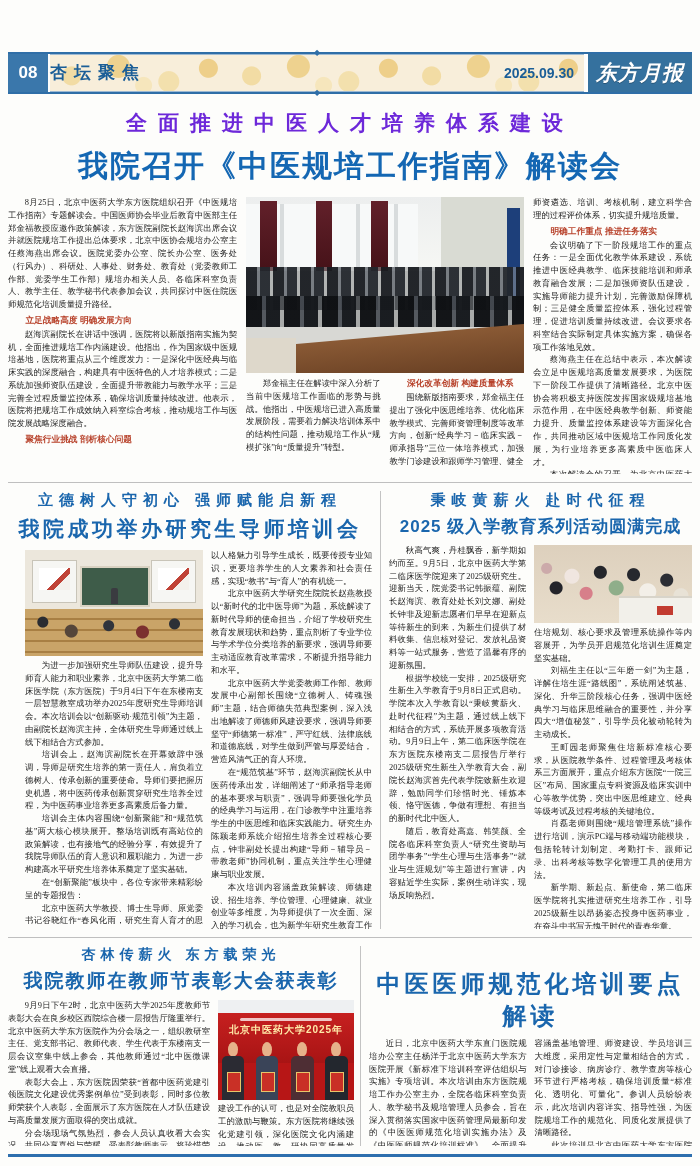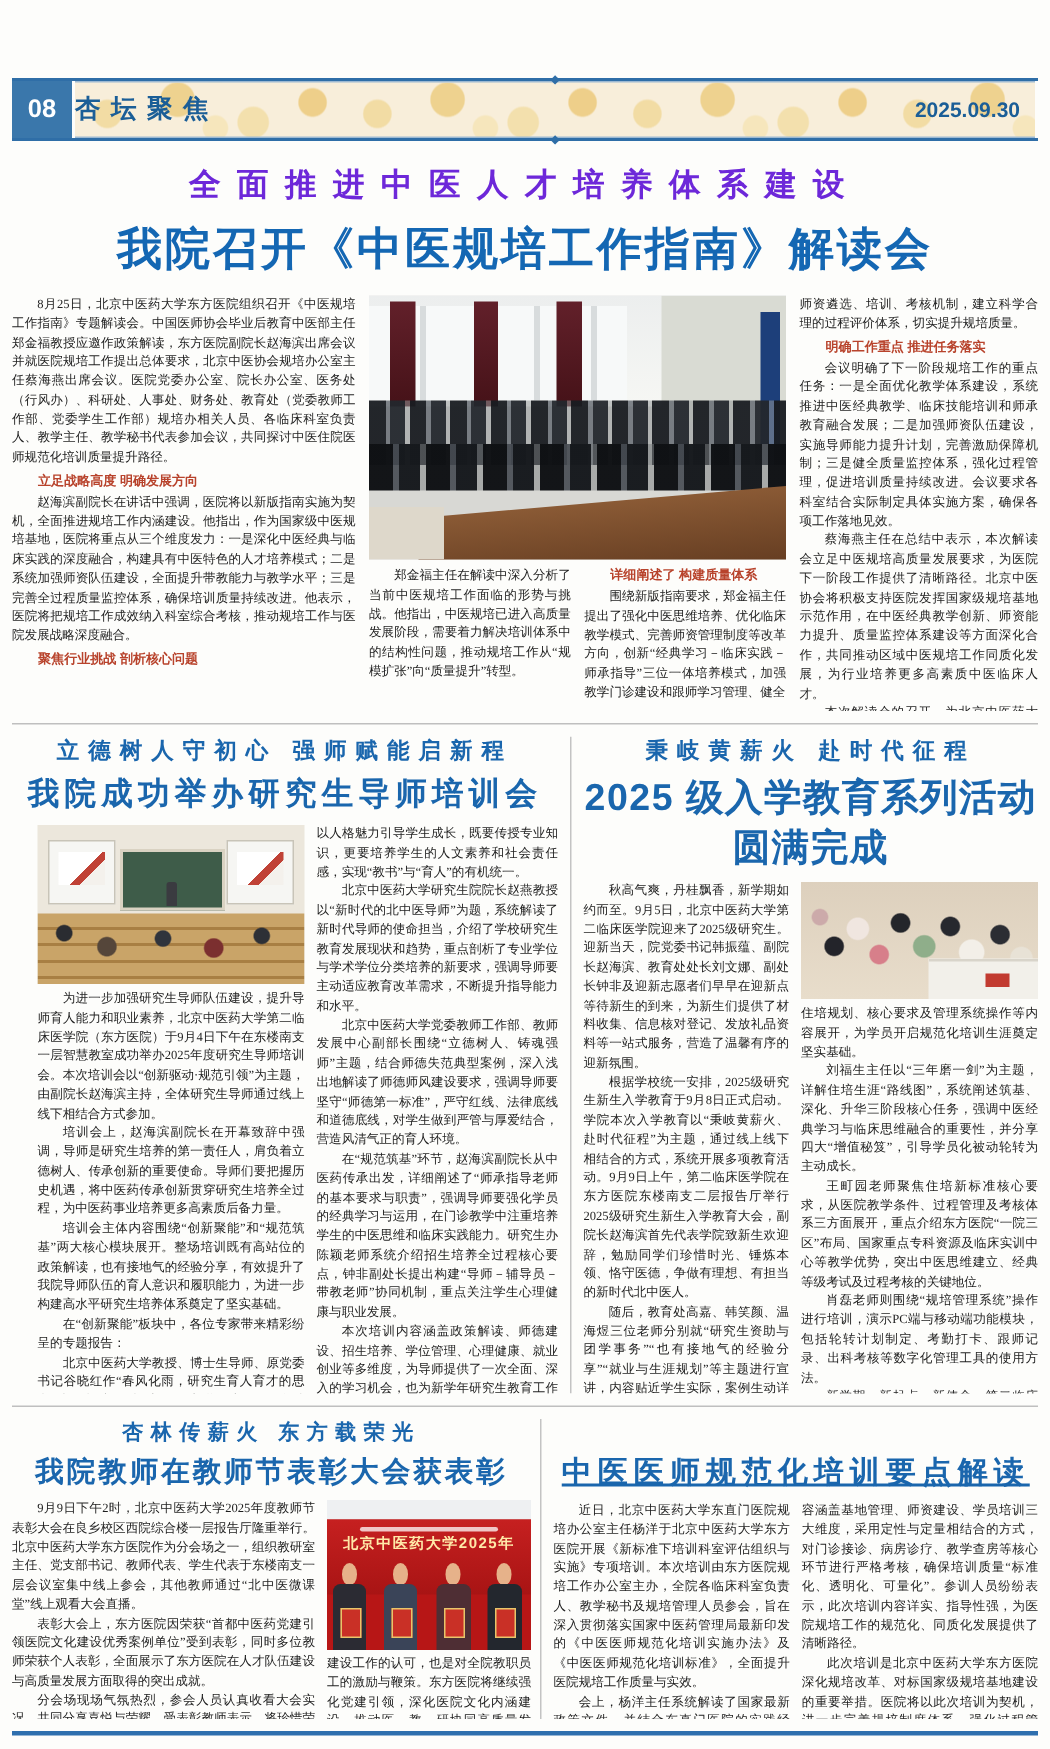--- a/index.html
+++ b/index.html
@@ -46,24 +46,24 @@
 
   
   .row2{display:flex;height:438px;overflow:hidden;margin-top:2px;}
   .a2{width:372px;padding-right:8px;box-sizing:border-box;}
   .a3{flex:1;padding-left:8px;box-sizing:border-box;}
   .row3{display:flex;height:200px;overflow:hidden;margin-top:2px;}
   .a4{width:352px;padding-right:6px;box-sizing:border-box;}
   .a5{flex:1;padding-left:8px;box-sizing:border-box;}
   .kicker2{text-align:center;font:bold 15px "Liberation Sans",sans-serif;color:#1a66ad;letter-spacing:6px;}
   .title2{text-align:center;font:bold 21px "Liberation Sans",sans-serif;color:#1a66ad;letter-spacing:3.5px;margin:5px 0 7px;}
-  .a3 .title2{font-size:25px;letter-spacing:1px;}
+  .a3 .title2{font-size:17px;letter-spacing:1px;}
   .kicker3{text-align:center;font:bold 14px "Liberation Sans",sans-serif;color:#1a66ad;letter-spacing:5px;}
   .title3{text-align:center;font:bold 19px "Liberation Sans",sans-serif;color:#1a66ad;letter-spacing:2px;margin:4px 0 6px;}
-  .a5 .title3{margin-top:22px;letter-spacing:4px;font-size:20px;text-decoration:underline;}
+  .a5 .title3{margin-top:22px;letter-spacing:4px;font-size:24px;}
   .colA2{width:178px;margin-left:17px;} .colB2{flex:1;}
   .colA3{flex:1;} .colB3{width:158px;}
   .colA4{flex:1;} .colB4{width:136px;}
   .colA5{flex:1;} .colB5{flex:1;}
 
   .bottomrule{border:none;border-top:3px solid #2e6fae;margin:8px 0 0;}
 
   
   .photo{position:relative;overflow:hidden;background:#d8d8d4;}
   .photo1{height:176px;margin-bottom:5px;}
@@ -130,20 +130,21 @@
 <div class="page">
 
   <div class="topbar">
     <div class="pagenum">08</div>
     <div class="band">
       <span class="orn t">◆</span>
       <div class="sectitle">杏坛聚焦</div>
       <div class="issuedate">2025.09.30</div>
       <span class="orn b">◆</span>
     </div>
+    <div class="mast">东方月报</div>
   </div>
 
   <div class="headline">
     <div class="kicker1">全面推进中医人才培养体系建设</div>
     <div class="title1">我院召开《中医规培工作指南》解读会</div>
   </div>
 
   <div class="art1">
     <div class="a1c1">
       <p class="p">8月25日，北京中医药大学东方医院组织召开《中医规培工作指南》专题解读会。中国医师协会毕业后教育中医部主任郑金福教授应邀作政策解读，东方医院副院长赵海滨出席会议并就医院规培工作提出总体要求，北京中医协会规培办公室主任蔡海燕出席会议。医院党委办公室、院长办公室、医务处（行风办）、科研处、人事处、财务处、教育处（党委教师工作部、党委学生工作部）规培办相关人员、各临床科室负责人、教学主任、教学秘书代表参加会议，共同探讨中医住院医师规范化培训质量提升路径。</p>
@@ -160,21 +161,21 @@
         <div class="curt" style="left:25%"></div>
         <div class="curt" style="left:45%"></div>
         <div class="ph1banner"></div>
         <div class="ph1crowd"></div>
         <div class="ph1crowd2"></div>
         <div class="ph1desk"></div>
         <div class="ph1floor"></div>
       </div>
       <div class="a1midtext">
         <p class="p">郑金福主任在解读中深入分析了当前中医规培工作面临的形势与挑战。他指出，中医规培已进入高质量发展阶段，需要着力解决培训体系中的结构性问题，推动规培工作从“规模扩张”向“质量提升”转型。</p>
-        <p class="sub">详细阐述了 构建质量体系</p>
+        <p class="sub">深化改革创新 构建质量体系</p>
         <p class="p">围绕新版指南要求，郑金福主任提出了强化中医思维培养、优化临床教学模式、完善师资管理制度等改革方向，创新“经典学习－临床实践－师承指导”三位一体培养模式，加强教学门诊建设和跟师学习管理、健全</p>
       </div>
     </div>
     <div class="a1c3">
       <p class="p cont">师资遴选、培训、考核机制，建立科学合理的过程评价体系，切实提升规培质量。</p>
       <p class="sub">明确工作重点 推进任务落实</p>
       <p class="p">会议明确了下一阶段规培工作的重点任务：一是全面优化教学体系建设，系统推进中医经典教学、临床技能培训和师承教育融合发展；二是加强师资队伍建设，实施导师能力提升计划，完善激励保障机制；三是健全质量监控体系，强化过程管理，促进培训质量持续改进。会议要求各科室结合实际制定具体实施方案，确保各项工作落地见效。</p>
       <p class="p">蔡海燕主任在总结中表示，本次解读会立足中医规培高质量发展要求，为医院下一阶段工作提供了清晰路径。北京中医协会将积极支持医院发挥国家级规培基地示范作用，在中医经典教学创新、师资能力提升、质量监控体系建设等方面深化合作，共同推动区域中医规培工作同质化发展，为行业培养更多高素质中医临床人才。</p>
       <p class="p">本次解读会的召开，为北京中医药大学东方医院进一步规范和加强中医规培工作指明了方向，将有力推动医院中医人才培养质量再上新台阶。</p>
 
@@ -219,21 +220,21 @@
       </div>
     </div>
     <div class="vsep"></div>
     <div class="a3">
       <div class="kicker2">秉岐黄薪火 赴时代征程</div>
       <div class="title2">2025 级入学教育系列活动圆满完成</div>
       <div class="cols">
         <div class="colA3">
           <p class="p">秋高气爽，丹桂飘香，新学期如约而至。9月5日，北京中医药大学第二临床医学院迎来了2025级研究生。迎新当天，院党委书记韩振蕴、副院长赵海滨、教育处处长刘文娜、副处长钟非及迎新志愿者们早早在迎新点等待新生的到来，为新生们提供了材料收集、信息核对登记、发放礼品资料等一站式服务，营造了温馨有序的迎新氛围。</p>
           <p class="p">根据学校统一安排，2025级研究生新生入学教育于9月8日正式启动。学院本次入学教育以“秉岐黄薪火、赴时代征程”为主题，通过线上线下相结合的方式，系统开展多项教育活动。9月9日上午，第二临床医学院在东方医院东楼南支二层报告厅举行2025级研究生新生入学教育大会，副院长赵海滨首先代表学院致新生欢迎辞，勉励同学们珍惜时光、锤炼本领、恪守医德，争做有理想、有担当的新时代北中医人。</p>
-          <p class="p">随后，教育处高嘉、韩笑颜、温海煜三位老师分别就“研究生资助与团学事务”“也有接地气的经验分享”“就业与生涯规划”等主题进行宣讲，内容贴近学生实际，案例生动详实，现场反响热烈。</p>
+          <p class="p">随后，教育处高嘉、韩笑颜、全院各临床科室负责人“研究生资助与团学事务”“学生心理与生活事务”“就业与生涯规划”等主题进行宣讲，内容贴近学生实际，案例生动详实，现场反响热烈。</p>
 
         </div>
         <div class="colB3">
           <div class="photo photo3">
             <div class="ph3blobs"></div>
             <div class="ph3table"></div>
             <div class="ph3item"></div>
           </div>
           <p class="p cont">住培规划、核心要求及管理系统操作等内容展开，为学员开启规范化培训生涯奠定坚实基础。</p>
           <p class="p">刘福生主任以“三年磨一剑”为主题，详解住培生涯“路线图”，系统阐述筑基、深化、升华三阶段核心任务，强调中医经典学习与临床思维融合的重要性，并分享四大“增值秘笈”，引导学员化被动轮转为主动成长。</p>

